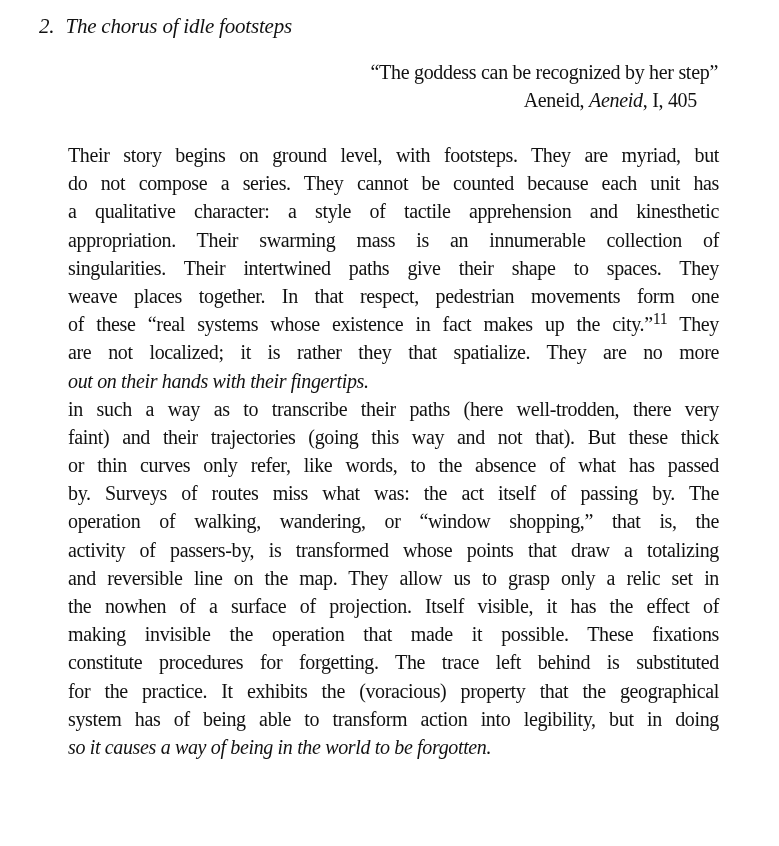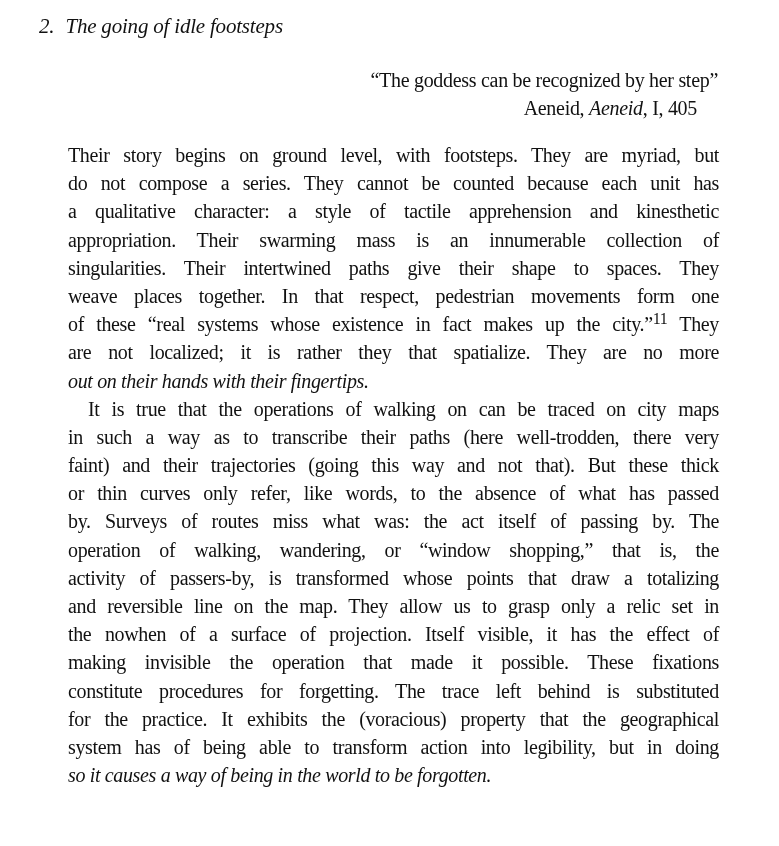--- a/index.html
+++ b/index.html
@@ -29,21 +29,21 @@
     letter-spacing: -0.2px;
     white-space: nowrap;
   }
   .section-title .num {
     font-style: italic;
     margin-right: 6px;
   }
   .epigraph {
     position: absolute;
     right: 61px;
-    top: 66px;
+    top: 58px;
     text-align: right;
     font-size: 20px;
     line-height: 28px;
     letter-spacing: -0.3px;
   }
   .epigraph .quote {
     display: block;
     white-space: nowrap;
   }
   .epigraph .attribution {
@@ -84,42 +84,41 @@
     line-height: 0;
   }
 </style>
 </head>
 <body>
 
 <div class="page">
 
   <div class="section-title">
     <span class="num">2.</span>
-    <span>The going of idle footsteps</span>
+    <span>The chorus of idle footsteps</span>
   </div>
 
   <div class="epigraph">
     <span class="quote">“The goddess can be recognized by her step”</span>
     <span class="attribution"><span>Aeneid, </span><i>Aeneid</i><span>, I, 405</span></span>
   </div>
 
   <div class="body-text">
     <div class="paragraph">
       <span class="line">Their story begins on ground level, with footsteps. They are myriad, but</span>
       <span class="line">do not compose a series. They cannot be counted because each unit has</span>
       <span class="line">a qualitative character: a style of tactile apprehension and kinesthetic</span>
       <span class="line">appropriation. Their swarming mass is an innumerable collection of</span>
       <span class="line">singularities. Their intertwined paths give their shape to spaces. They</span>
       <span class="line">weave places together. In that respect, pedestrian movements form one</span>
       <span class="line"><span>of these “real systems whose existence in fact makes up the city.”</span><sup class="fn">11</sup><span> They</span></span>
       <span class="line">are not localized; it is rather they that spatialize. They are no more</span>
       <span class="line last">out on their hands with their fingertips.</span>
     </div>
     <div class="paragraph">
-      <span class="line indent">It is true that the operations of walking on can be traced on city maps</span>
       <span class="line">in such a way as to transcribe their paths (here well-trodden, there very</span>
       <span class="line">faint) and their trajectories (going this way and not that). But these thick</span>
       <span class="line">or thin curves only refer, like words, to the absence of what has passed</span>
       <span class="line">by. Surveys of routes miss what was: the act itself of passing by. The</span>
       <span class="line">operation of walking, wandering, or “window shopping,” that is, the</span>
       <span class="line">activity of passers-by, is transformed whose points that draw a totalizing</span>
       <span class="line">and reversible line on the map. They allow us to grasp only a relic set in</span>
       <span class="line">the nowhen of a surface of projection. Itself visible, it has the effect of</span>
       <span class="line">making invisible the operation that made it possible. These fixations</span>
       <span class="line">constitute procedures for forgetting. The trace left behind is substituted</span>

